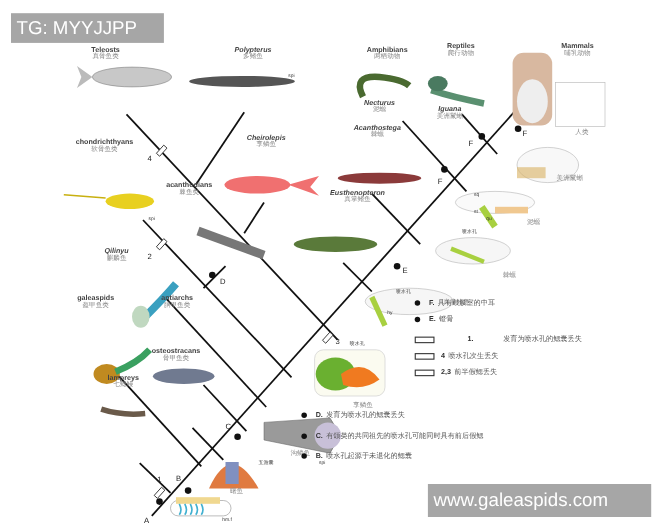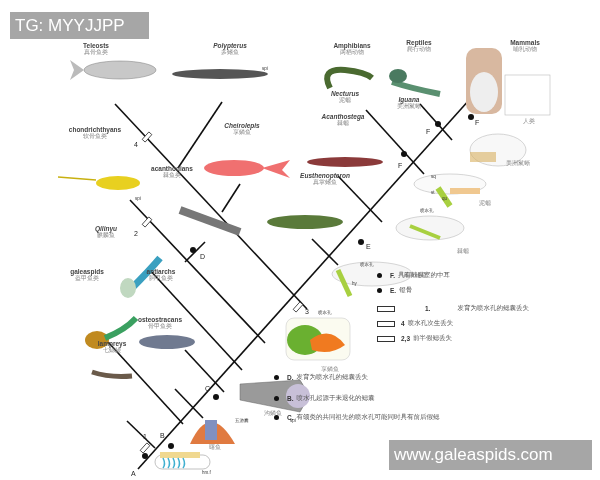--- a/index.html
+++ b/index.html
@@ -285,25 +285,25 @@
       <span>前半假鳃丢失</span>
     </div>
 </div>
 
 <div class="legend" style="left:274px;top:367px;">
   <div class="row" style="height:21px;">
       <span class="dot"></span>
       <span class="key">D.</span>
       <span>发育为喷水孔的鳃囊丢失</span>
     </div>
+  <div class="row" style="height:16px;">
+      <span class="dot"></span>
+      <span class="key">C.</span>
+      <span>有颌类的共同祖先的喷水孔可能同时具有前后假鳃</span>
+    </div>
   <div class="row" style="height:21px;">
       <span class="dot"></span>
       <span class="key">B.</span>
       <span>喷水孔起源于未退化的鳃囊</span>
     </div>
-  <div class="row" style="height:16px;">
-      <span class="dot"></span>
-      <span class="key">C.</span>
-      <span>有颌类的共同祖先的喷水孔可能同时具有前后假鳃</span>
-    </div>
 </div>
 
 <div class="wm-bottom">www.galeaspids.com</div>
 
 </body></html>

